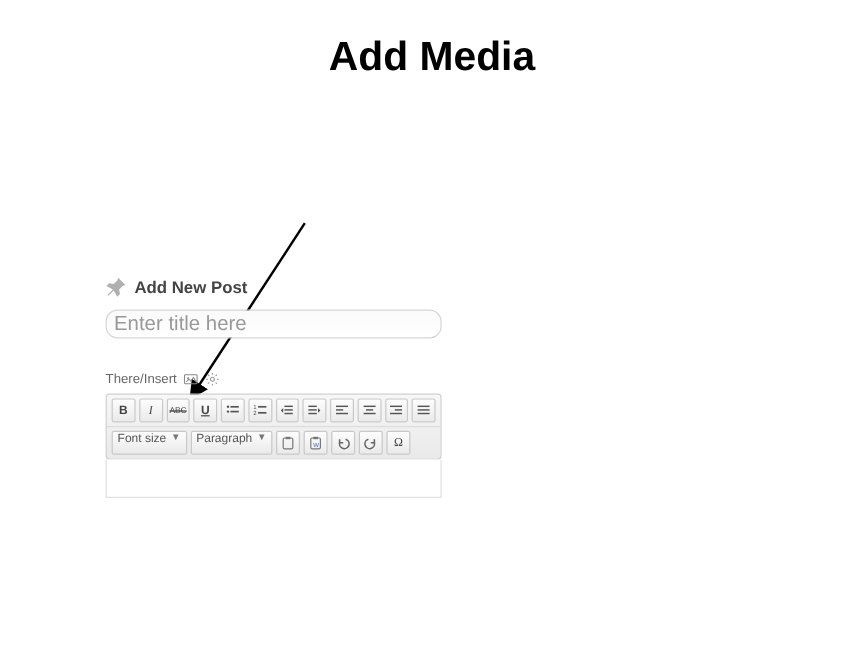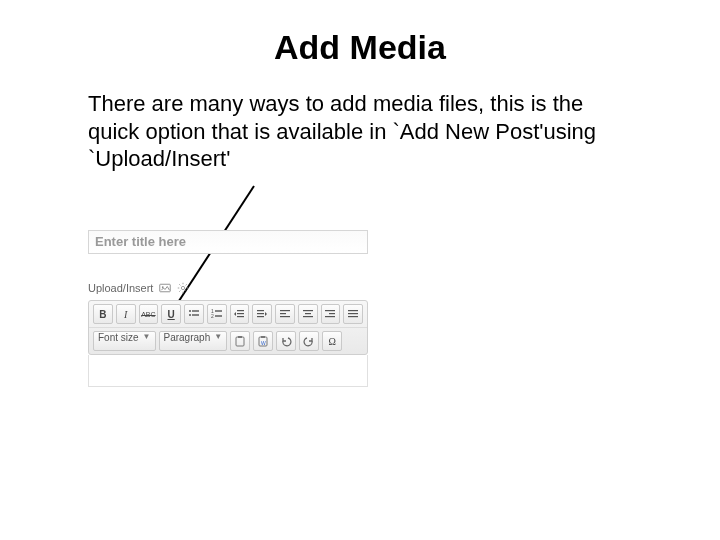--- a/index.html
+++ b/index.html
@@ -5,61 +5,68 @@
   * { box-sizing: border-box; margin: 0; padding: 0; }
   html, body { width: 720px; height: 540px; background: #fff; font-family: Arial, Helvetica, sans-serif; }
   .slide { position: relative; width: 720px; height: 455px; }
   .title { position: absolute; top: 28px; left: 0; right: 0; text-align: center; font-size: 34px; font-weight: bold; color: #000; }
   .body-text { position: absolute; top: 90px; left: 88px; width: 540px; font-size: 22px; line-height: 1.25; color: #000; }
   .arrow-svg { position: absolute; top: 182px; left: 150px; pointer-events: none; }
   .wp-shot { position: absolute; top: 230px; left: 88px; width: 280px; font-size: 12px; color: #555; }
   .wp-header { display: flex; align-items: center; gap: 6px; margin-bottom: 10px; }
   .wp-header-text { font-weight: bold; color: #444; font-size: 14px; }
   .pin-icon { width: 18px; height: 18px; }
-  .title-input { display: block; width: 100%; height: 24px; border: 1px solid #d6d6d6; border-radius: 0; background: linear-gradient(#fafafa,#fff); padding: 0 6px; font-size: 13px; color: #999; line-height: 22px; font-weight: bold; }
+  .title-input { display: block; width: 100%; height: 24px; border: 1px solid #d6d6d6; border-radius: 10px; background: linear-gradient(#fafafa,#fff); padding: 0 6px; font-size: 17px; color: #999; line-height: 22px; }
   .upload-row { display: flex; align-items: center; gap: 6px; margin-top: 28px; margin-bottom: 6px; color: #666; font-size: 11px; }
   .ui-row-icon { width: 12px; height: 12px; display: inline-block; }
   .toolbar { border: 1px solid #cfcfcf; border-radius: 3px; background: linear-gradient(#f7f7f7,#e9e9e9); }
   .toolbar-row { display: flex; align-items: center; padding: 3px 4px; gap: 3px; }
   .toolbar-row + .toolbar-row { border-top: 1px solid #dcdcdc; }
   .tbtn { width: 20px; height: 20px; display: flex; align-items: center; justify-content: center; border: 1px solid #c9c9c9; border-radius: 2px; background: linear-gradient(#fdfdfd,#eaeaea); font-size: 10px; color: #444; cursor: pointer; }
   .tbtn svg { width: 12px; height: 12px; }
   .tbtn.strike { text-decoration: line-through; }
   .tbtn.underline { text-decoration: underline; }
   .tsel { height: 20px; display: flex; padding: 0 4px; border: 1px solid #c9c9c9; border-radius: 2px; background: linear-gradient(#fdfdfd,#eaeaea); font-size: 10px; color: #555; gap: 4px; cursor: pointer; }
   .tsel .caret { font-size: 8px; color: #777; }
   .editor-area { height: 32px; background: #fff; border: 1px solid #e0e0e0; border-top: none; }
 </style>
 </head>
 <body>
 
 <div class="slide">
 
   <h1 class="title">Add Media</h1>
 
-  <p class="body-text">There are many ways to add media files, this is the quick option that is available  in `Add New Post'using `Upload/Insert'</p>
 
   <svg class="arrow-svg" width="120" height="160">
     <defs>
       <marker id="ah" markerWidth="8" markerHeight="8" refX="6" refY="4" orient="auto">
         <path d="M0,0 L8,4 L0,8 Z" fill="#000"></path>
       </marker>
     </defs>
     <line x1="104" y1="4" x2="10" y2="148" stroke="#000" stroke-width="2" marker-end="url(#ah)"></line>
   </svg>
 
   <div class="wp-shot">
 
+    <div class="wp-header">
+      <span class="pin-icon">
+        <svg viewBox="0 0 24 24" width="18" height="18">
+            <path fill="#b0b0b0" d="M14 2l8 8-3 1-4 4 1 5-3 3-4-7-6 6-1-1 6-6-7-4 3-3 5 1 4-4z"></path>
+          </svg>
+      </span>
+      <span class="wp-header-text">Add New Post</span>
+    </div>
 
     <div class="title-input">
       <span>Enter title here</span>
     </div>
 
     <div class="upload-row">
-      <span>Upload/Insert</span>
+      <span>There/Insert</span>
       <span class="ui-row-icon" title="Add Media">
         <svg viewBox="0 0 16 16">
             <rect x="1" y="3" width="14" height="10" rx="1" fill="none" stroke="#888" stroke-width="1.2"></rect>
             <circle cx="5" cy="7" r="1.2" fill="#888"></circle>
             <path d="M3 11l3-3 2 2 3-4 3 5" fill="none" stroke="#888" stroke-width="1.2"></path>
           </svg>
       </span>
       <span class="ui-row-icon">
         <svg viewBox="0 0 16 16">
             <circle cx="8" cy="8" r="2.2" fill="none" stroke="#999" stroke-width="1.2"></circle>

